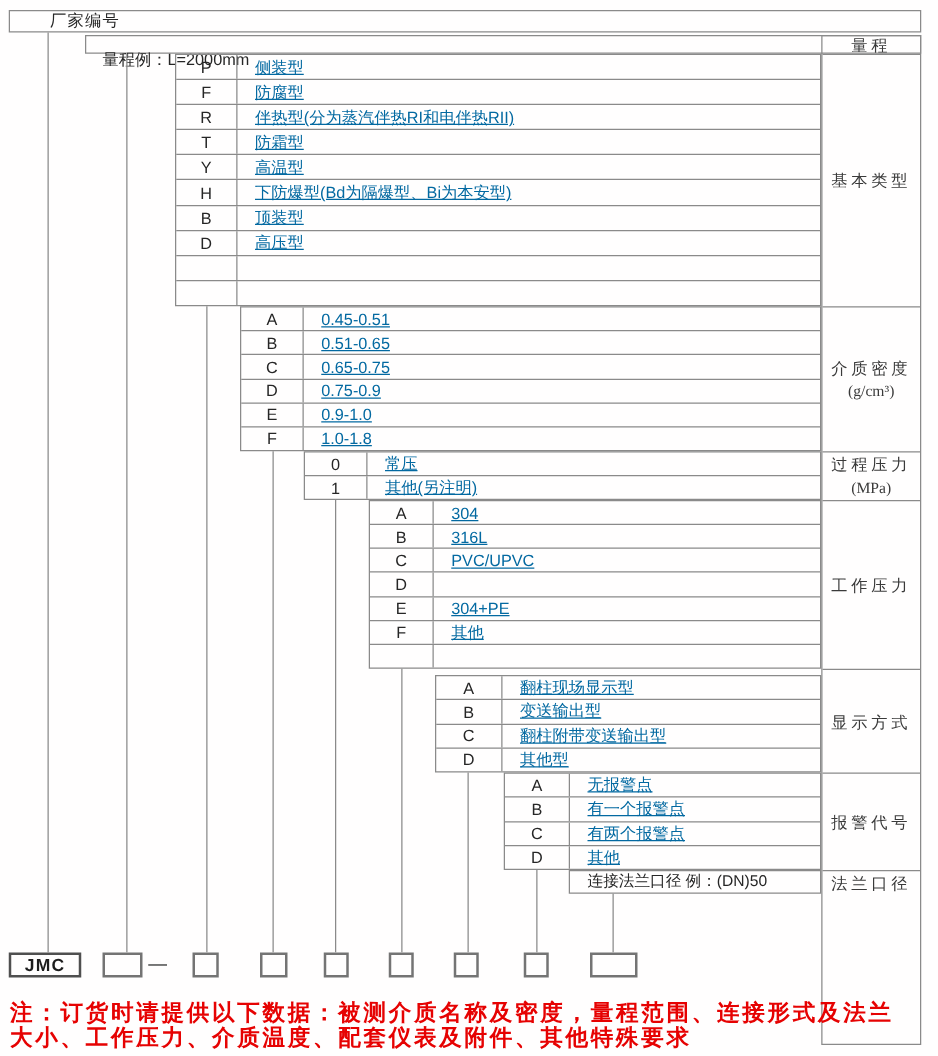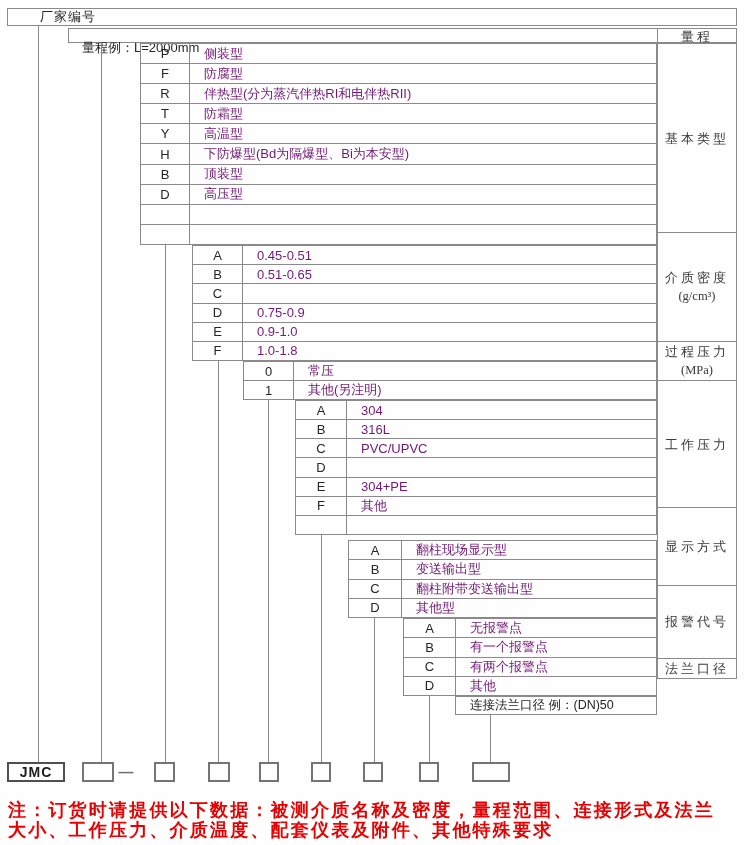--- a/index.html
+++ b/index.html
@@ -25,21 +25,21 @@
   .range-text { font-size:13px; line-height:13px; padding-left:13px; color:#262626;margin-top:12px; }
 
   
   .sec { position:absolute; border:1px solid #8a8a8a; display:flex; flex-direction:column; background:transparent; }
   .trow { flex:1; display:flex; border-bottom:1px solid #8a8a8a; min-height:0; }
   .trow:last-child { border-bottom:none; }
   .tcode {
     border-right:1px solid #8a8a8a; display:flex; align-items:center; justify-content:center;
     font-size:13px; color:#262626; flex:0 0 auto;
   }
-  .tdesc { flex:1; display:flex; align-items:center; padding-left:14px; font-size:13px; color:#701a75; white-space:nowrap; }
+  .tdesc { flex:1; display:flex; align-items:center; padding-left:14px; font-size:13px; color:#0369a1; white-space:nowrap;text-decoration:underline; }
 
   #sec-basic    { left:140px; top:43px;  width:517px; height:202px; }
   #sec-basic    .tcode { width:49px; }
   #sec-density  { left:192px; top:245px; width:465px; height:116px; }
   #sec-density  .tcode { width:50px; }
   #sec-pressure { left:243px; top:361px; width:414px; height:39px; }
   #sec-pressure .tcode { width:50px; }
   #sec-material { left:295px; top:400px; width:362px; height:135px; }
   #sec-material .tcode { width:51px; }
   #sec-display  { left:348px; top:540px; width:309px; height:78px; }
@@ -49,21 +49,21 @@
 
   
   .flange-row {
     left:455px; top:696px; width:202px; height:19px;
     border:1px solid #8a8a8a; display:flex; align-items:center;
     padding-left:14px; font-size:12.5px; color:#262626; white-space:nowrap;
   }
 
   
   .label-col {
-    left:657px; top:28px; width:80px; height:651px;
+    left:657px; top:28px; width:80px; height:808px;
     border:1px solid #8a8a8a; display:flex; flex-direction:column;
     font-family:"Liberation Serif","DejaVu Serif",serif;
   }
   .lcell {
     border-bottom:1px solid #8a8a8a; display:flex; flex-direction:column;
     align-items:center; justify-content:center;
     font-size:13px; color:#3a3a3a; letter-spacing:3px; line-height:19px; text-align:center;
   }
   .lcell:last-child { border-bottom:none; }
   .lcell .sub { letter-spacing:0; font-size:12.5px; }
@@ -167,20 +167,21 @@
   <div class="trow">
       <div class="tcode">A</div>
       <div class="tdesc">0.45-0.51</div>
     </div>
   <div class="trow">
       <div class="tcode">B</div>
       <div class="tdesc">0.51-0.65</div>
     </div>
   <div class="trow">
       <div class="tcode">C</div>
+      <div class="tdesc">0.65-0.75</div>
     </div>
   <div class="trow">
       <div class="tcode">D</div>
       <div class="tdesc">0.75-0.9</div>
     </div>
   <div class="trow">
       <div class="tcode">E</div>
       <div class="tdesc">0.9-1.0</div>
     </div>
   <div class="trow">

